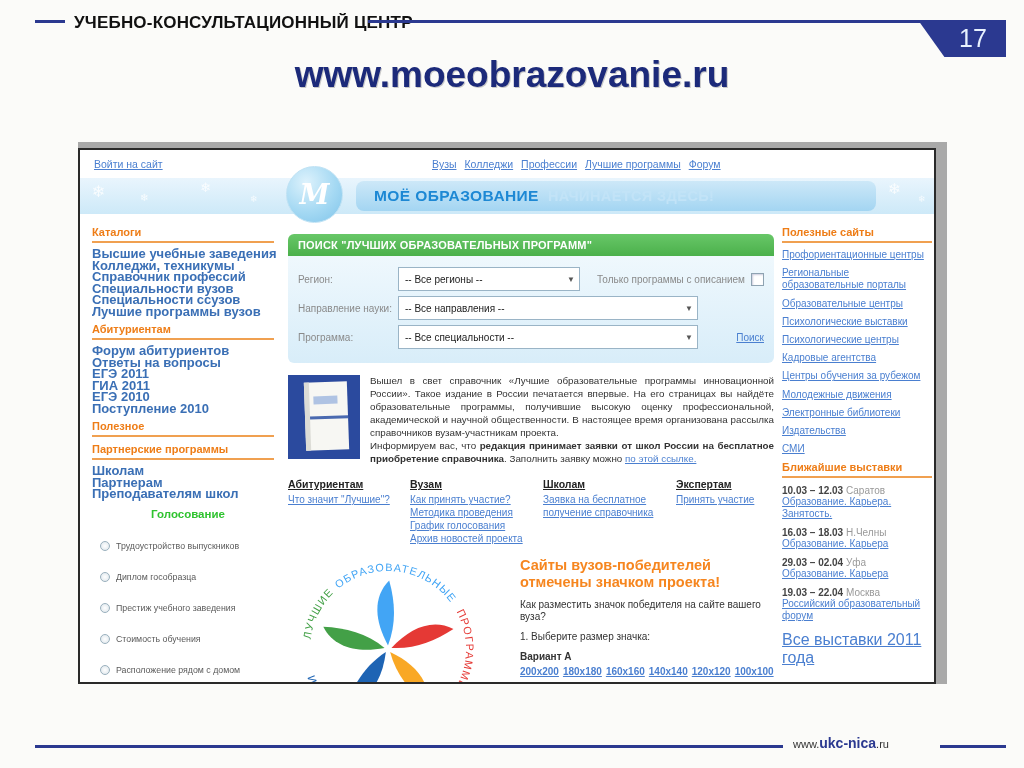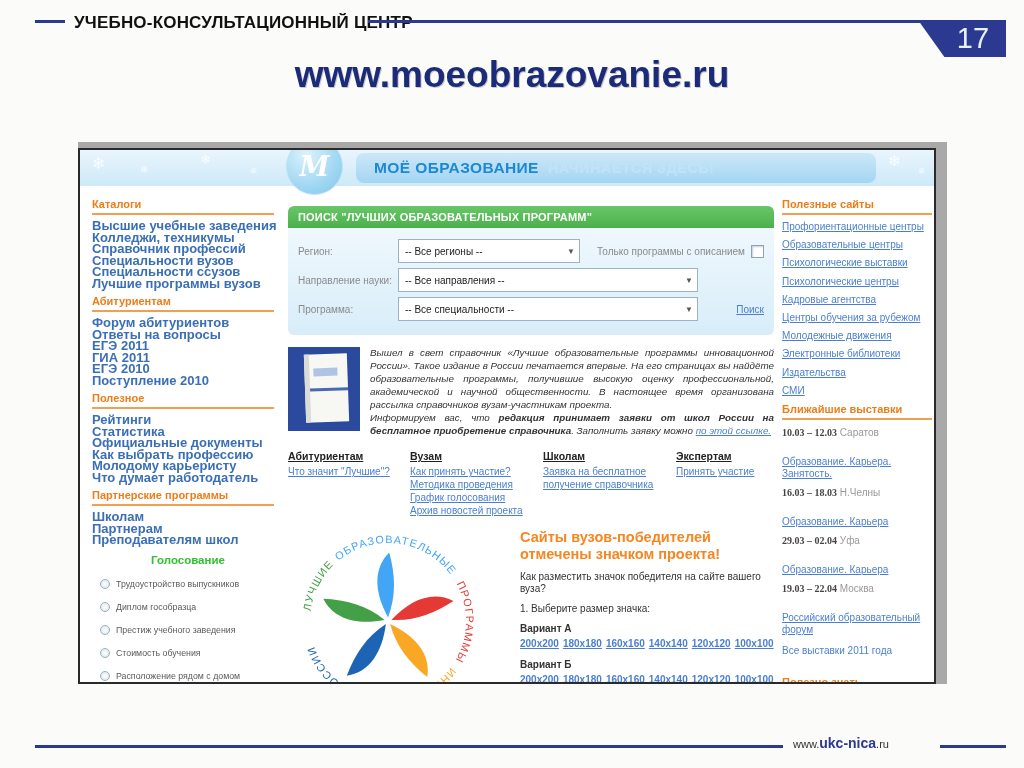--- a/index.html
+++ b/index.html
@@ -7,21 +7,21 @@
          font-family:"Liberation Sans","DejaVu Sans",sans-serif;}
   a{cursor:pointer;}
 
   
   .hdr-dash{position:absolute;left:35px;top:20px;width:30px;height:3px;background:#2b3990;}
   .hdr-title{position:absolute;left:74px;top:13px;font-size:17px;font-weight:bold;color:#111;letter-spacing:.2px;}
   .hdr-line{position:absolute;left:368px;top:20px;width:552px;height:3px;background:#2b3990;}
   .hdr-badge{position:absolute;left:918px;top:20px;width:88px;height:37px;background:#2b3990;
              clip-path:polygon(0 0,100% 0,100% 100%,30% 100%);
              display:flex;align-items:center;justify-content:center;padding-left:22px;box-sizing:border-box;
-             color:#e8f2ff;font-size:29px;}
+             color:#e8f2ff;font-size:25px;}
   .main-title{position:absolute;left:0;top:54px;width:100%;text-align:center;
               font-size:37px;font-weight:bold;color:#1c2a7a;text-shadow:1px 1px 0 #c9c9c9;}
 
   .footer-line1{position:absolute;left:35px;top:745px;width:748px;height:3px;background:#2b3990;}
   .footer-text{position:absolute;left:793px;top:735px;font-size:11px;color:#333;white-space:nowrap;}
   .footer-text .b{font-weight:bold;font-size:14px;color:#2b3990;}
   .footer-line2{position:absolute;left:940px;top:745px;width:66px;height:3px;background:#2b3990;}
 
   
   .site-window{position:absolute;left:78px;top:142px;width:858px;
@@ -58,42 +58,42 @@
   .main-row{display:flex;padding:6px 10px 0 12px;box-sizing:border-box;}
 
   .lcol{width:192px;flex:none;}
   .sec-t{color:#ee7d17;font-weight:bold;font-size:11px;margin:6px 0 0;}
   .sec-hr{border:none;border-top:2px solid #f0a050;margin:3px 10px 5px 0;}
   .lcol-links a{display:block;color:#3a6fb5;font-weight:bold;font-size:13px;line-height:11.5px;text-decoration:none;}
   .vote{text-align:center;margin-top:8px;}
   .vote-t{color:#2fc32f;font-weight:bold;font-size:11.5px;margin:6px 0 5px;}
   .vote-q{font-weight:bold;font-size:9.5px;color:#222;margin:0 14px 6px;line-height:1.25;}
   .vote-opts{text-align:left;padding-left:8px;}
-  .vote-opts label{display:flex;align-items:center;gap:6px;color:#5a5a5a;font-size:8.8px;margin:13px 0;}
+  .vote-opts label{display:flex;align-items:center;gap:6px;color:#5a5a5a;font-size:8.8px;margin:21px 0;}
   .vote-opts label::before{content:"";width:8px;height:8px;border-radius:50%;flex:none;
                            border:1px solid #9ab0bd;background:radial-gradient(#fff,#dbe4ea);}
 
   .ccol{width:498px;flex:none;padding:0 8px 0 4px;box-sizing:border-box;color:#333;}
   .search{margin-top:14px;}
   .search-h{background:linear-gradient(#68c768,#4bb04b);color:#fff;font-weight:bold;font-size:11px;
             padding:5px 10px;border-radius:6px 6px 0 0;letter-spacing:.2px;}
   .search-b{background:linear-gradient(#eff8fd,#d8edf9);padding:6px 10px 9px;border-radius:0 0 6px 6px;}
   .srow{display:flex;align-items:center;margin:5px 0;}
   .srow .lab{width:100px;flex:none;color:#8a8a8a;font-size:10px;}
   .sel{background:#fff;border:1px solid #9ab4c6;height:24px;display:flex;align-items:center;
        justify-content:space-between;padding:0 4px 0 6px;font-size:10px;color:#222;box-sizing:border-box;}
   .sel .arr{color:#555;font-size:8px;margin-left:6px;}
   .sel-region{width:182px;}
   .sel-wide{width:300px;gap:45px;}
   .chk-wrap{margin-left:auto;display:flex;align-items:center;color:#8a8a8a;font-size:10px;}
   .chk{width:11px;height:11px;border:1px solid #8fa3b2;background:#fff;box-shadow:inset 1px 1px 2px #ccd;
        display:inline-block;margin-left:6px;}
   .search-go{margin-left:auto;font-size:10px;}
 
-  .news{display:flex;gap:10px;margin-top:12px;font-style:italic;}
+  .news{display:flex;gap:10px;margin-top:12px;}
   .book{width:72px;height:84px;background:#2b4a9e;flex:none;position:relative;}
   .book-inner{position:absolute;left:17px;top:7px;width:38px;height:68px;background:#f7f7f3;
               border-left:5px solid #dcdcd6;transform:rotate(-2deg);}
   .book-inner::after{content:"";position:absolute;left:0;top:34px;width:100%;height:3px;background:#4a6ab0;}
   .book-inner::before{content:"";position:absolute;left:4px;top:14px;width:24px;height:8px;background:#7ea0d8;opacity:.6;}
   .news-text{font-size:9.8px;line-height:1.32;text-align:justify;}
   .news-text p{margin:0;}
 
   .linkcols{display:flex;margin-top:13px;}
   .lc{flex:none;padding-right:10px;box-sizing:border-box;}
@@ -107,41 +107,51 @@
   .win-h{color:#f6861f;font-weight:bold;font-size:14.5px;line-height:1.15;margin:2px 0 8px;}
   .win-p{font-size:10px;margin:7px 0;line-height:1.25;}
   .sizes{font-size:10px;margin:7px 0;line-height:1.45;font-weight:bold;}
   .sizes a{margin-right:4px;color:#4a7fd0;text-decoration:underline;}
 
   .rcol{width:150px;flex:none;margin-left:auto;}
   .r-t{color:#ee7d17;font-weight:bold;font-size:11px;margin:6px 0 0;}
   .r-hr{border:none;border-top:2px solid #f0a050;margin:3px 0 6px;}
   .r-links a{display:block;color:#4a7fd0;text-decoration:underline;font-size:10px;line-height:1.22;margin:6px 0;}
   .exh{margin:7px 0;font-size:10px;}
-  .exh .d{font-weight:bold;color:#444;font-family:Liberation Serif, serif;}
+  .exh .d{font-weight:bold;color:#444;}
   .exh .city{color:#999;}
-  .exh a{display:block;color:#4a7fd0;text-decoration:underline;line-height:1.2;margin-top:18px;}
-  .all-exh{display:block;color:#4a7fd0;font-size:10px;margin:9px 0 20px;}
+  .exh a{display:block;color:#4a7fd0;text-decoration:underline;line-height:1.2;margin-top:0;}
+  .all-exh{display:block;color:#4a7fd0;text-decoration:underline;font-size:16px;margin:9px 0 20px;}
 </style>
 </head>
 <body>
 
 <div class="slide">
 
   <div class="hdr-dash"></div>
   <div class="hdr-title">УЧЕБНО-КОНСУЛЬТАЦИОННЫЙ ЦЕНТР</div>
   <div class="hdr-line"></div>
   <div class="hdr-badge">
     <span>17</span>
   </div>
   <div class="main-title">www.moeobrazovanie.ru</div>
 
   <div class="site-window">
     <div class="site-frame">
 
+      <div class="topbar">
+        <a class="login lnk">Войти на сайт</a>
+        <div class="topnav">
+            <a class="lnk">Вузы</a>
+            <a class="lnk">Колледжи</a>
+            <a class="lnk">Профессии</a>
+            <a class="lnk">Лучшие программы</a>
+            <a class="lnk">Форум</a>
+          </div>
+      </div>
 
       <div class="banner">
         <span class="flake">❄</span>
         <span class="flake">❄</span>
         <span class="flake">❄</span>
         <span class="flake">❄</span>
         <span class="flake">❄</span>
         <span class="flake">❄</span>
         <span class="flake">❄</span>
         <span class="flake">❄</span>
@@ -176,28 +186,20 @@
               <a>Форум абитуриентов</a>
               <a>Ответы на вопросы</a>
               <a>ЕГЭ 2011</a>
               <a>ГИА 2011</a>
               <a>ЕГЭ 2010</a>
               <a>Поступление 2010</a>
             </div>
 
           <div class="sec-t">Полезное</div>
           <hr class="sec-hr">
-          <div class="lcol-links">
-              <a>Рейтинги</a>
-              <a>Статистика</a>
-              <a>Официальные документы</a>
-              <a>Как выбрать профессию</a>
-              <a>Молодому карьеристу</a>
-              <a>Что думает работодатель</a>
-            </div>
 
           <div class="sec-t">Партнерские программы</div>
           <hr class="sec-hr">
           <div class="lcol-links">
               <a>Школам</a>
               <a>Партнерам</a>
               <a>Преподавателям школ</a>
             </div>
 
           <div class="vote">
@@ -328,20 +330,21 @@
 
             </div>
           </div>
         </div>
 
         <div class="rcol">
           <div class="r-t">Полезные сайты</div>
           <hr class="r-hr">
           <div class="r-links">
               <a>Профориентационные центры</a>
+              <a>Региональные образовательные порталы</a>
               <a>Образовательные центры</a>
               <a>Психологические выставки</a>
               <a>Психологические центры</a>
               <a>Кадровые агентства</a>
               <a>Центры обучения за рубежом</a>
               <a>Молодежные движения</a>
               <a>Электронные библиотеки</a>
               <a>Издательства</a>
               <a>СМИ</a>
             </div>

